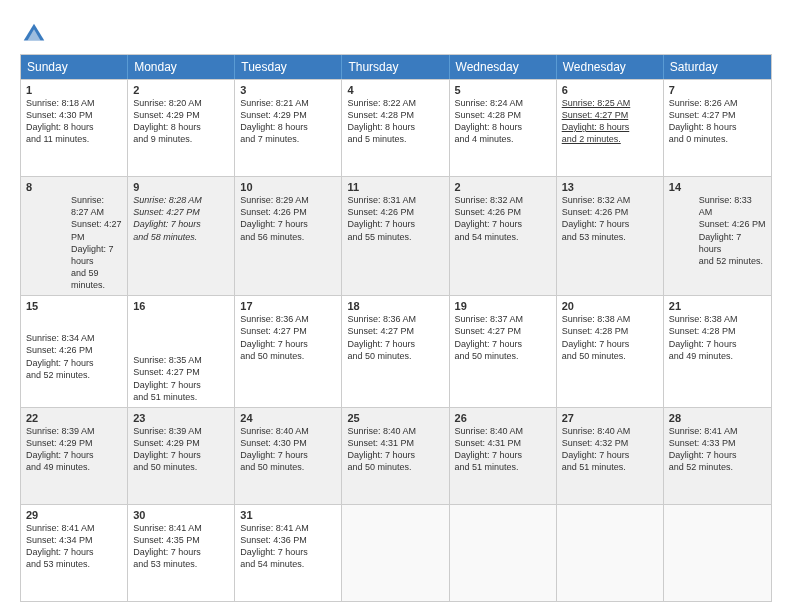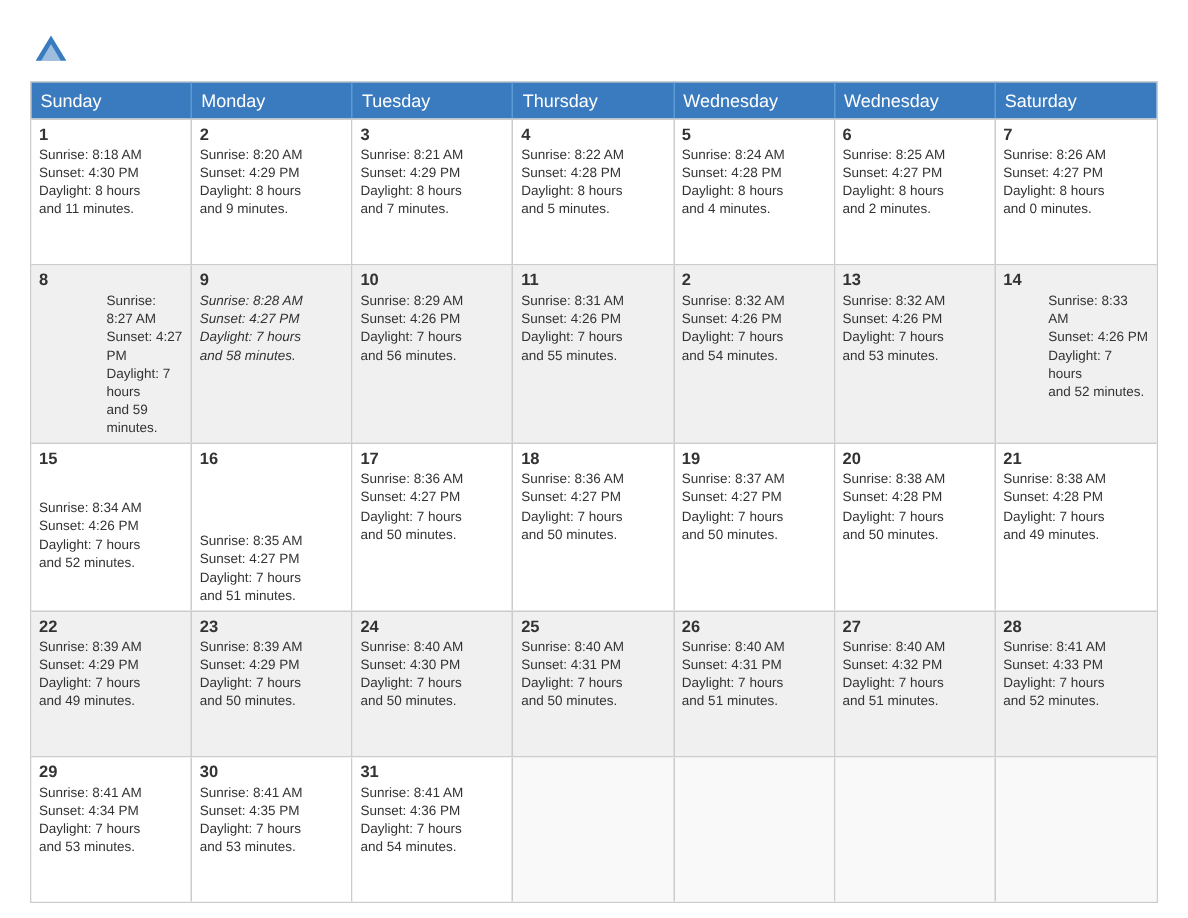--- a/index.html
+++ b/index.html
@@ -180,21 +180,21 @@
           </div>
           <div class="cal-cell">
             <span class="day-num">5</span>
             <div class="cal-cell-text" style="white-space: pre-line;">Sunrise: 8:24 AM
 Sunset: 4:28 PM
 Daylight: 8 hours
 and 4 minutes.</div>
           </div>
           <div class="cal-cell">
             <span class="day-num">6</span>
-            <div class="cal-cell-text" style="white-space: pre-line;">Sunrise: 8:25 AM
+            <div class="cal-cell-text" style="white-space: pre-line; text-decoration: underline;">Sunrise: 8:25 AM
 Sunset: 4:27 PM
 Daylight: 8 hours
 and 2 minutes.</div>
           </div>
           <div class="cal-cell">
             <span class="day-num">7</span>
             <div class="cal-cell-text" style="white-space: pre-line;">Sunrise: 8:26 AM
 Sunset: 4:27 PM
 Daylight: 8 hours
 and 0 minutes.</div>

